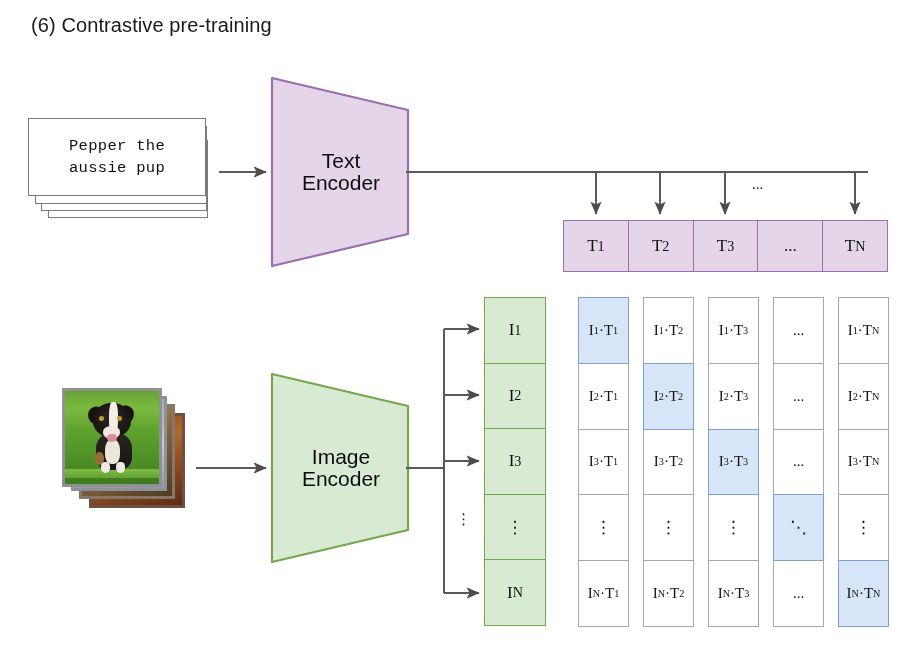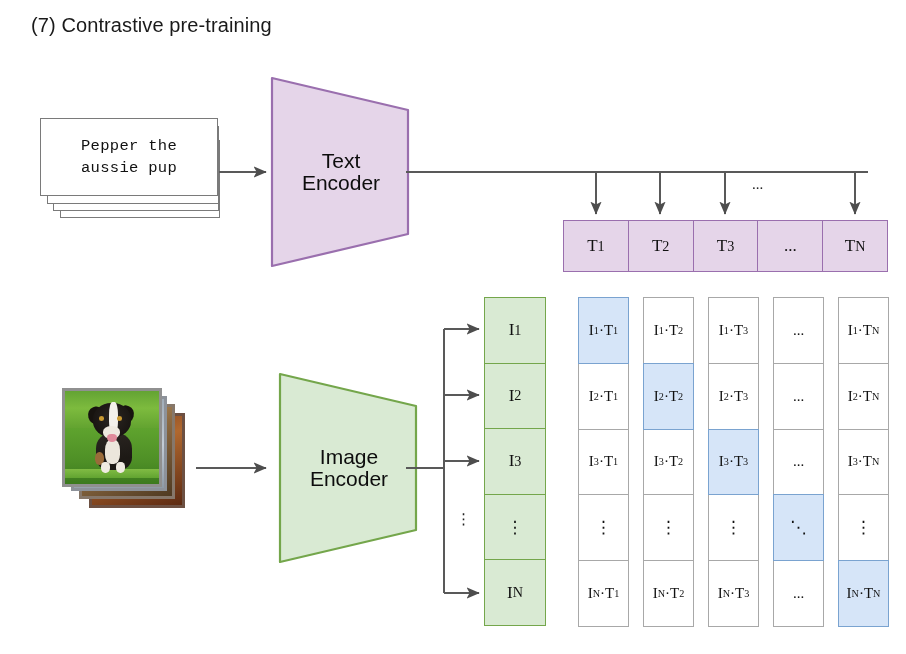--- a/index.html
+++ b/index.html
@@ -27,21 +27,21 @@
     font-size: 20px;
     font-family: "Liberation Sans", sans-serif;
     color: #1a1a1a;
     white-space: nowrap;
     letter-spacing: 0.1px;
   }
 
   
   .card-stack {
     position: absolute;
-    left: 40px;
+    left: 28px;
     top: 118px;
     width: 215px;
     height: 110px;
     padding-left: 46px;
   }
   .card {
     position: absolute;
     background: #ffffff;
     border: 1px solid #7a7a7a;
     box-sizing: border-box;
@@ -175,21 +175,21 @@
   .encoder .enc-label {
     position: relative;
     z-index: 2;
     text-align: center;
     font-size: 21px;
     line-height: 22px;
     color: #0d0d0d;
     font-family: "Liberation Sans", sans-serif;
   }
   #text-encoder { left: 270px; top: 76px; width: 142px; height: 192px; }
-  #image-encoder { left: 278px; top: 372px; width: 142px; height: 192px; }
+  #image-encoder { left: 270px; top: 372px; width: 142px; height: 192px; }
 
   
   #wires {
     position: absolute;
     left: 0; top: 0;
     width: 906px; height: 654px;
     pointer-events: none;
     z-index: 1;
   }
 
@@ -290,21 +290,21 @@
     z-index: 2;
   }
   #dots-top { left: 752px; top: 176px; }
   #dots-left { left: 456px; top: 510px; }
 </style>
 </head>
 <body>
 
 <div id="stage">
 
-  <div id="title">(7) Contrastive pre-training</div>
+  <div id="title">(6) Contrastive pre-training</div>
 
   <div class="card-stack">
     <div class="card card-back3"></div>
     <div class="card card-back2"></div>
     <div class="card card-back1"></div>
     <div class="card card-front">
       <div class="card-text">Pepper the
 aussie pup</div>
     </div>
   </div>

